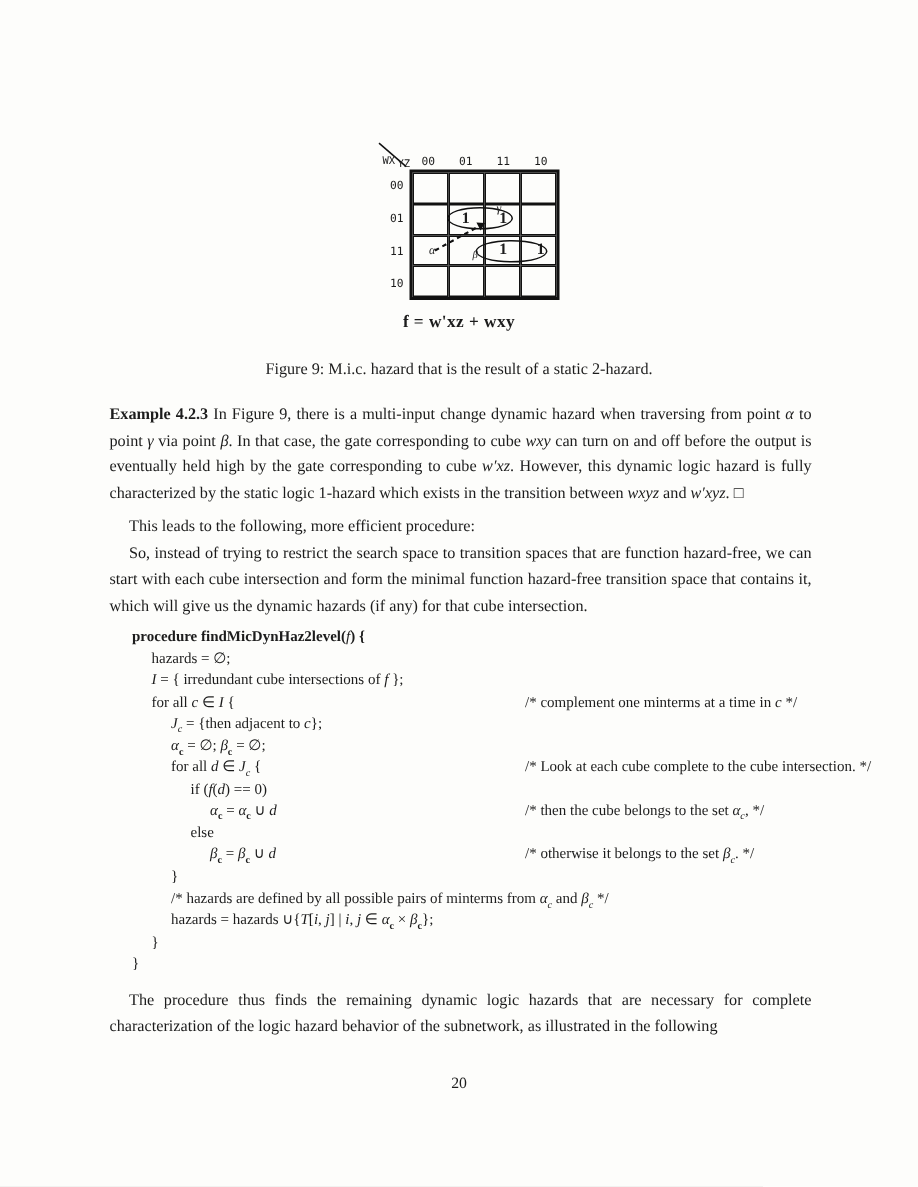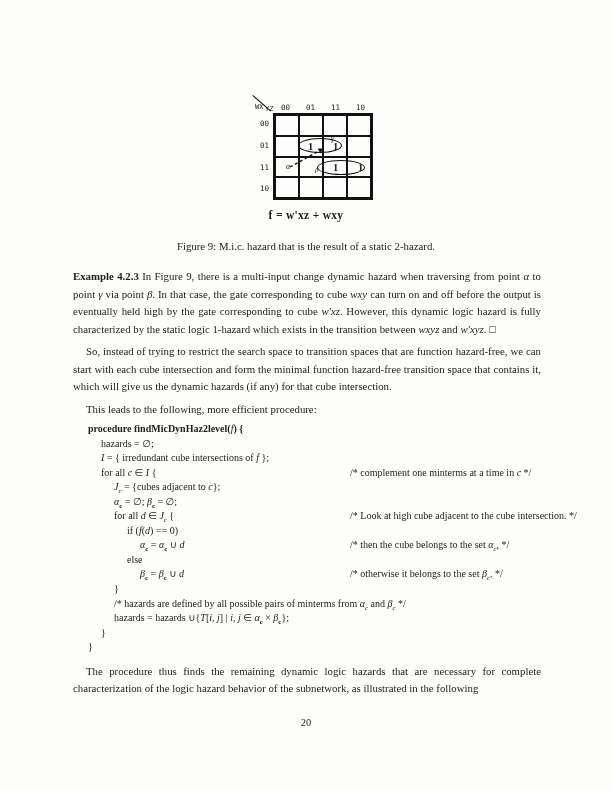--- a/index.html
+++ b/index.html
@@ -102,30 +102,30 @@
         <polygon points="38.4,2.6 35.4,7.6 32.6,2.4" fill="#111"></polygon>
       </svg>
     </div>
 
     <div class="equation">f = w'xz + wxy</div>
     <div class="caption">Figure 9: M.i.c. hazard that is the result of a static 2-hazard.</div>
   </div>
 
   <div class="content">
     <p class="para"><span style="font-weight: bold;">Example 4.2.3 </span><span>In Figure 9, there is a multi-input change dynamic hazard when traversing from point </span><span style="font-style: italic;">α</span><span> to point </span><span style="font-style: italic;">γ</span><span> via point </span><span style="font-style: italic;">β</span><span>. In that case, the gate corresponding to cube </span><span style="font-style: italic;">wxy</span><span> can turn on and off before the output is eventually held high by the gate corresponding to cube </span><span style="font-style: italic;">w′xz</span><span>. However, this dynamic logic hazard is fully characterized by the static logic 1-hazard which exists in the transition between </span><span style="font-style: italic;">wxyz</span><span> and </span><span style="font-style: italic;">w′xyz</span><span>. □</span></p>
+    <p class="para indent" style="margin-bottom:0;"><span>This leads to the following, more efficient procedure:</span></p>
     <p class="para indent"><span>So, instead of trying to restrict the search space to transition spaces that are function hazard-free, we can start with each cube intersection and form the minimal function hazard-free transition space that contains it, which will give us the dynamic hazards (if any) for that cube intersection.</span></p>
-    <p class="para indent" style="margin-bottom:0;"><span>This leads to the following, more efficient procedure:</span></p>
     <div class="code" id="code-block">
         <div class="code-line"><span class="code-text" style="padding-left: 0px;"><span style="font-weight: bold;">procedure findMicDynHaz2level(</span><span style="font-style: italic;">f</span><span style="font-weight: bold;">) {</span></span></div>
         <div class="code-line"><span class="code-text" style="padding-left: 13px;"><span>hazards = ∅;</span></span></div>
         <div class="code-line"><span class="code-text" style="padding-left: 13px;"><span style="font-style: italic;">I</span><span> = { irredundant cube intersections of </span><span style="font-style: italic;">f</span><span> };</span></span></div>
         <div class="code-line"><span class="code-text" style="padding-left: 13px;"><span>for all </span><span style="font-style: italic;">c</span><span> ∈ </span><span style="font-style: italic;">I</span><span> {</span></span><span class="code-comment"><span>/* complement one minterms at a time in </span><span style="font-style: italic;">c</span><span> */</span></span></div>
-        <div class="code-line"><span class="code-text" style="padding-left: 26px;"><span style="font-style: italic;">J</span><sub style="font-style: italic;">c</sub><span> = {cubes adjacent to </span><span style="font-style: italic;">c</span><span>};</span></span></div>
+        <div class="code-line"><span class="code-text" style="padding-left: 26px;"><span style="font-style: italic;">J</span><sub style="font-style: italic;">c</sub><span> = {then adjacent to </span><span style="font-style: italic;">c</span><span>};</span></span></div>
         <div class="code-line"><span class="code-text" style="padding-left: 26px;"><span style="font-style: italic;">α</span><sub style="font-weight: bold;">c</sub><span> = ∅; </span><span style="font-style: italic;">β</span><sub style="font-weight: bold;">c</sub><span> = ∅;</span></span></div>
-        <div class="code-line"><span class="code-text" style="padding-left: 26px;"><span>for all </span><span style="font-style: italic;">d</span><span> ∈ </span><span style="font-style: italic;">J</span><sub style="font-style: italic;">c</sub><span> {</span></span><span class="code-comment"><span>/* Look at high cube adjacent to the cube intersection. */</span></span></div>
+        <div class="code-line"><span class="code-text" style="padding-left: 26px;"><span>for all </span><span style="font-style: italic;">d</span><span> ∈ </span><span style="font-style: italic;">J</span><sub style="font-style: italic;">c</sub><span> {</span></span><span class="code-comment"><span>/* Look at each cube complete to the cube intersection. */</span></span></div>
         <div class="code-line"><span class="code-text" style="padding-left: 39px;"><span>if (</span><span style="font-style: italic;">f</span><span>(</span><span style="font-style: italic;">d</span><span>) == 0)</span></span></div>
         <div class="code-line"><span class="code-text" style="padding-left: 52px;"><span style="font-style: italic;">α</span><sub style="font-weight: bold;">c</sub><span> = </span><span style="font-style: italic;">α</span><sub style="font-weight: bold;">c</sub><span> ∪ </span><span style="font-style: italic;">d</span></span><span class="code-comment"><span>/* then the cube belongs to the set </span><span style="font-style: italic;">α</span><sub style="font-style: italic;">c</sub><span>, */</span></span></div>
         <div class="code-line"><span class="code-text" style="padding-left: 39px;"><span>else</span></span></div>
         <div class="code-line"><span class="code-text" style="padding-left: 52px;"><span style="font-style: italic;">β</span><sub style="font-weight: bold;">c</sub><span> = </span><span style="font-style: italic;">β</span><sub style="font-weight: bold;">c</sub><span> ∪ </span><span style="font-style: italic;">d</span></span><span class="code-comment"><span>/* otherwise it belongs to the set </span><span style="font-style: italic;">β</span><sub style="font-style: italic;">c</sub><span>. */</span></span></div>
         <div class="code-line"><span class="code-text" style="padding-left: 26px;"><span>}</span></span></div>
         <div class="code-line"><span class="code-text" style="padding-left: 26px;"><span>/* hazards are defined by all possible pairs of minterms from </span><span style="font-style: italic;">α</span><sub style="font-style: italic;">c</sub><span> and </span><span style="font-style: italic;">β</span><sub style="font-style: italic;">c</sub><span> */</span></span></div>
         <div class="code-line"><span class="code-text" style="padding-left: 26px;"><span>hazards = hazards ∪{</span><span style="font-style: italic;">T</span><span>[</span><span style="font-style: italic;">i</span><span>, </span><span style="font-style: italic;">j</span><span>] | </span><span style="font-style: italic;">i</span><span>, </span><span style="font-style: italic;">j</span><span> ∈ </span><span style="font-style: italic;">α</span><sub style="font-weight: bold;">c</sub><span> × </span><span style="font-style: italic;">β</span><sub style="font-weight: bold;">c</sub><span>};</span></span></div>
         <div class="code-line"><span class="code-text" style="padding-left: 13px;"><span>}</span></span></div>
         <div class="code-line"><span class="code-text" style="padding-left: 0px;"><span>}</span></span></div>
       </div>

